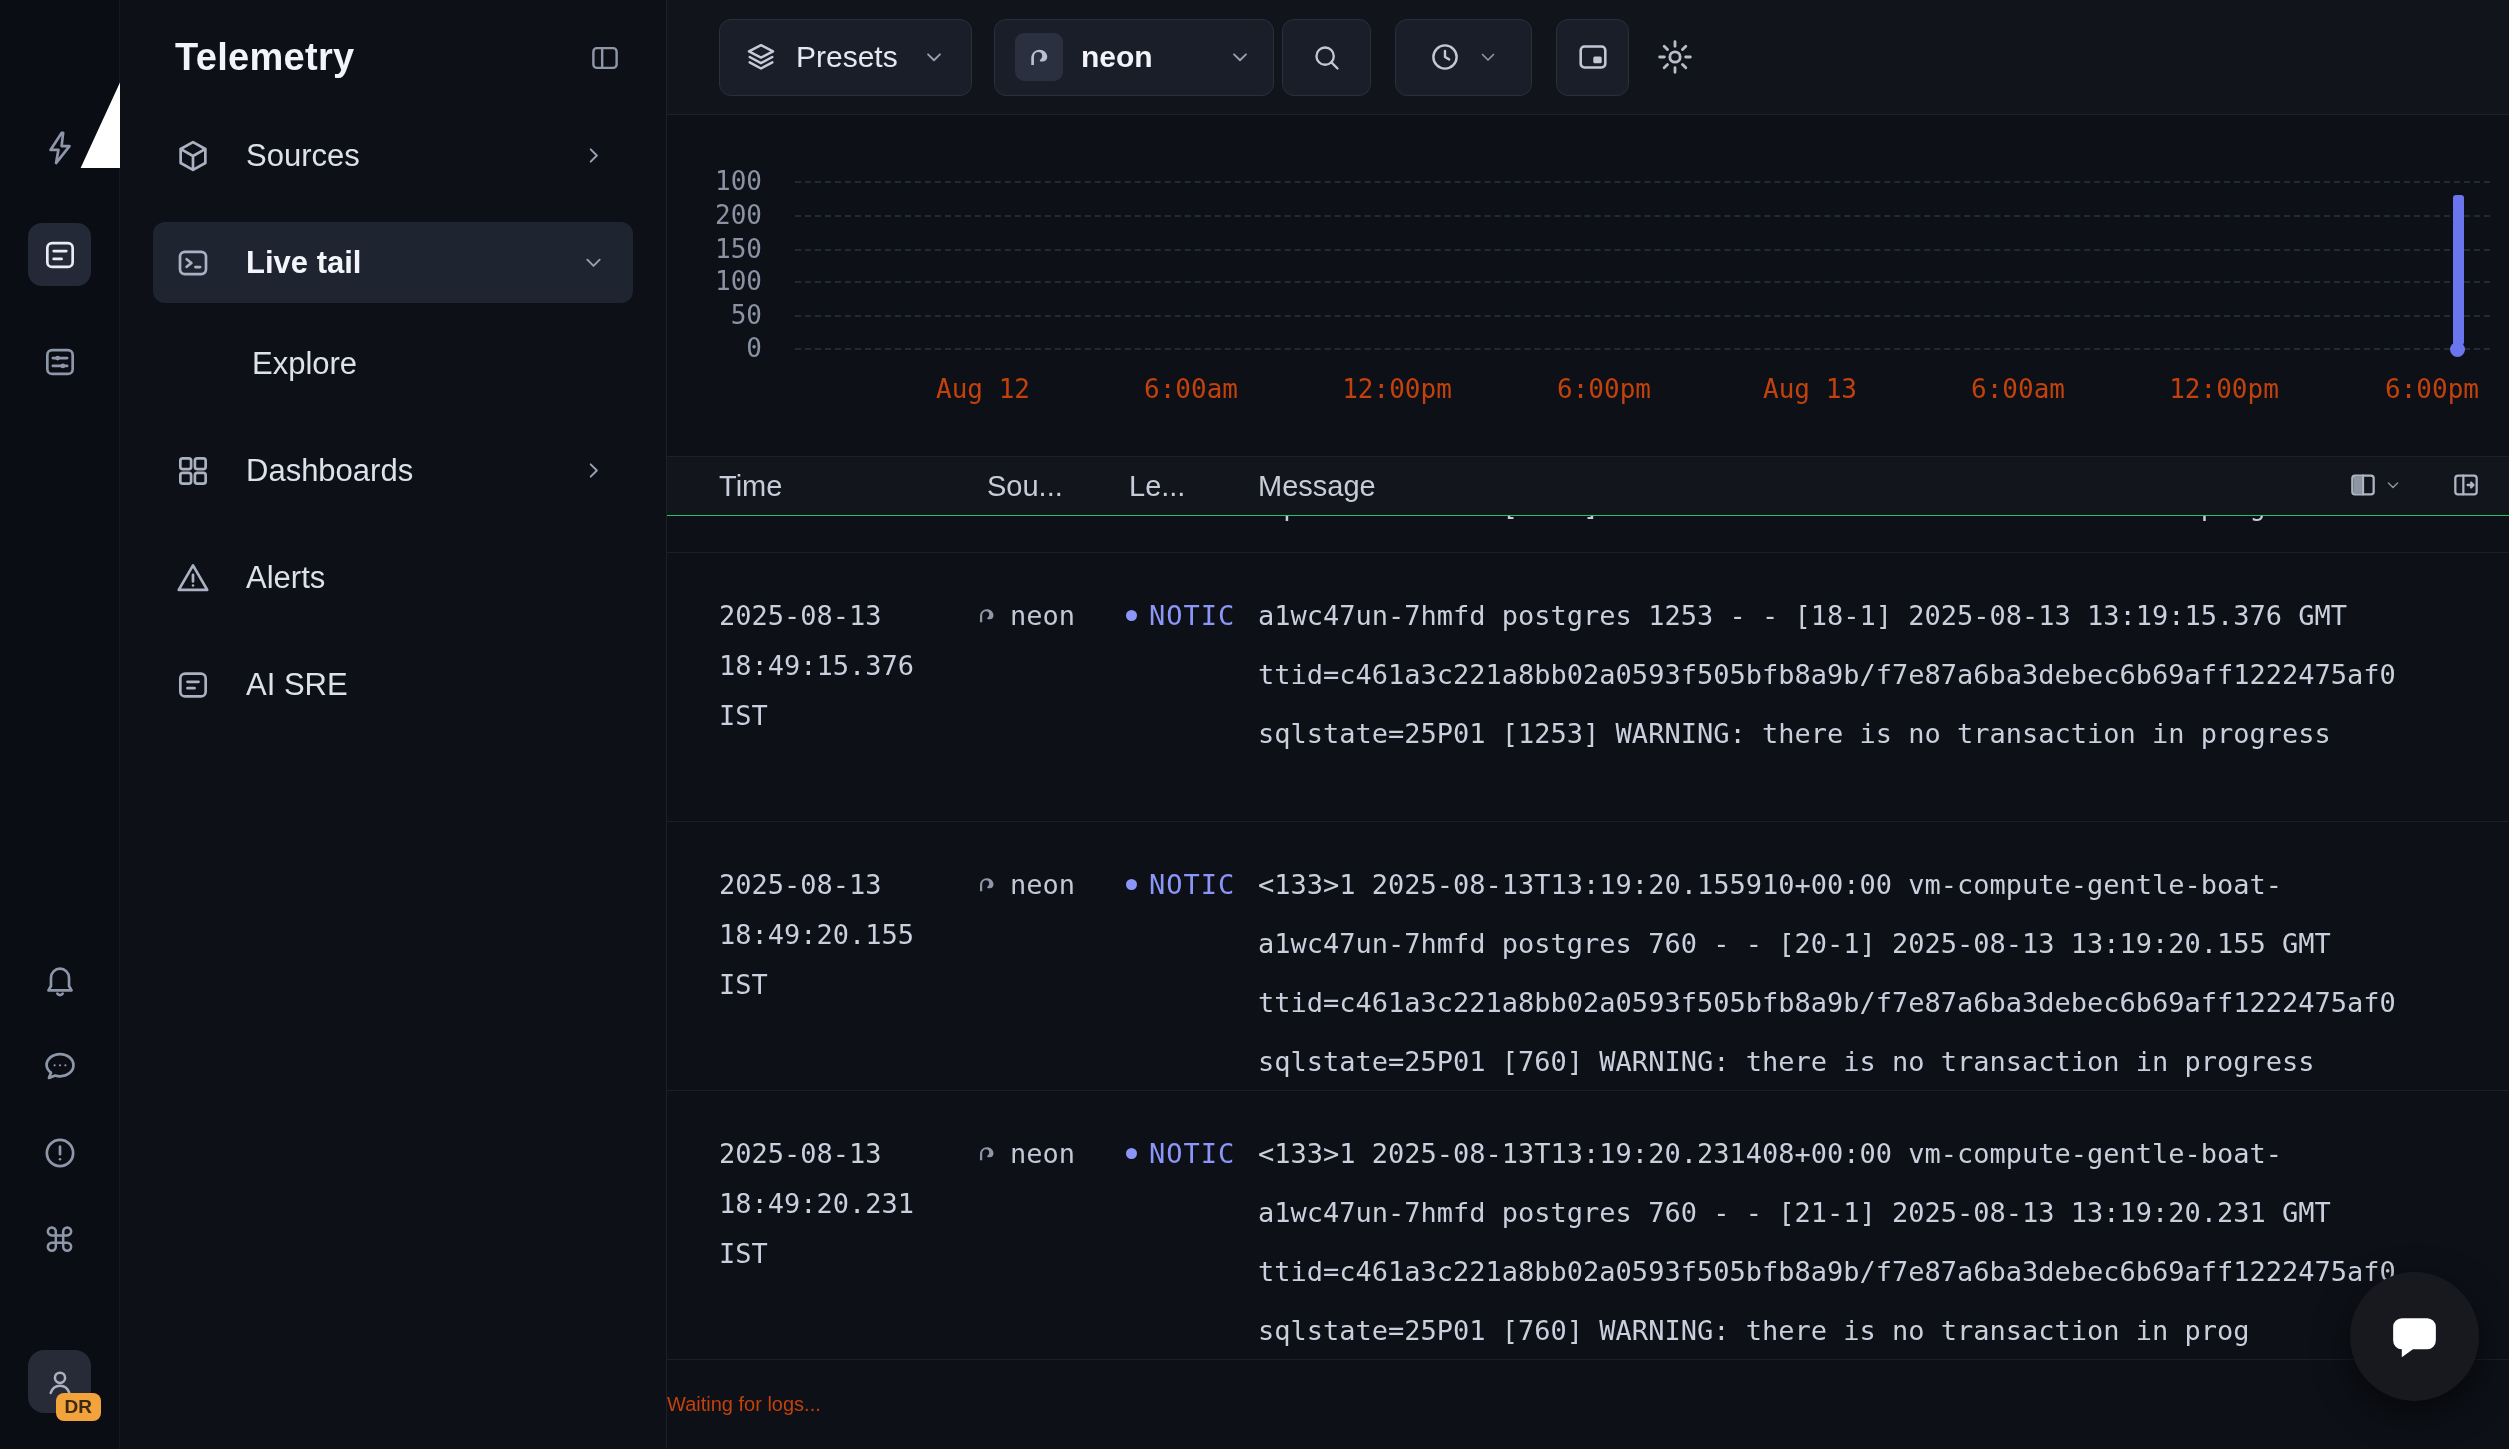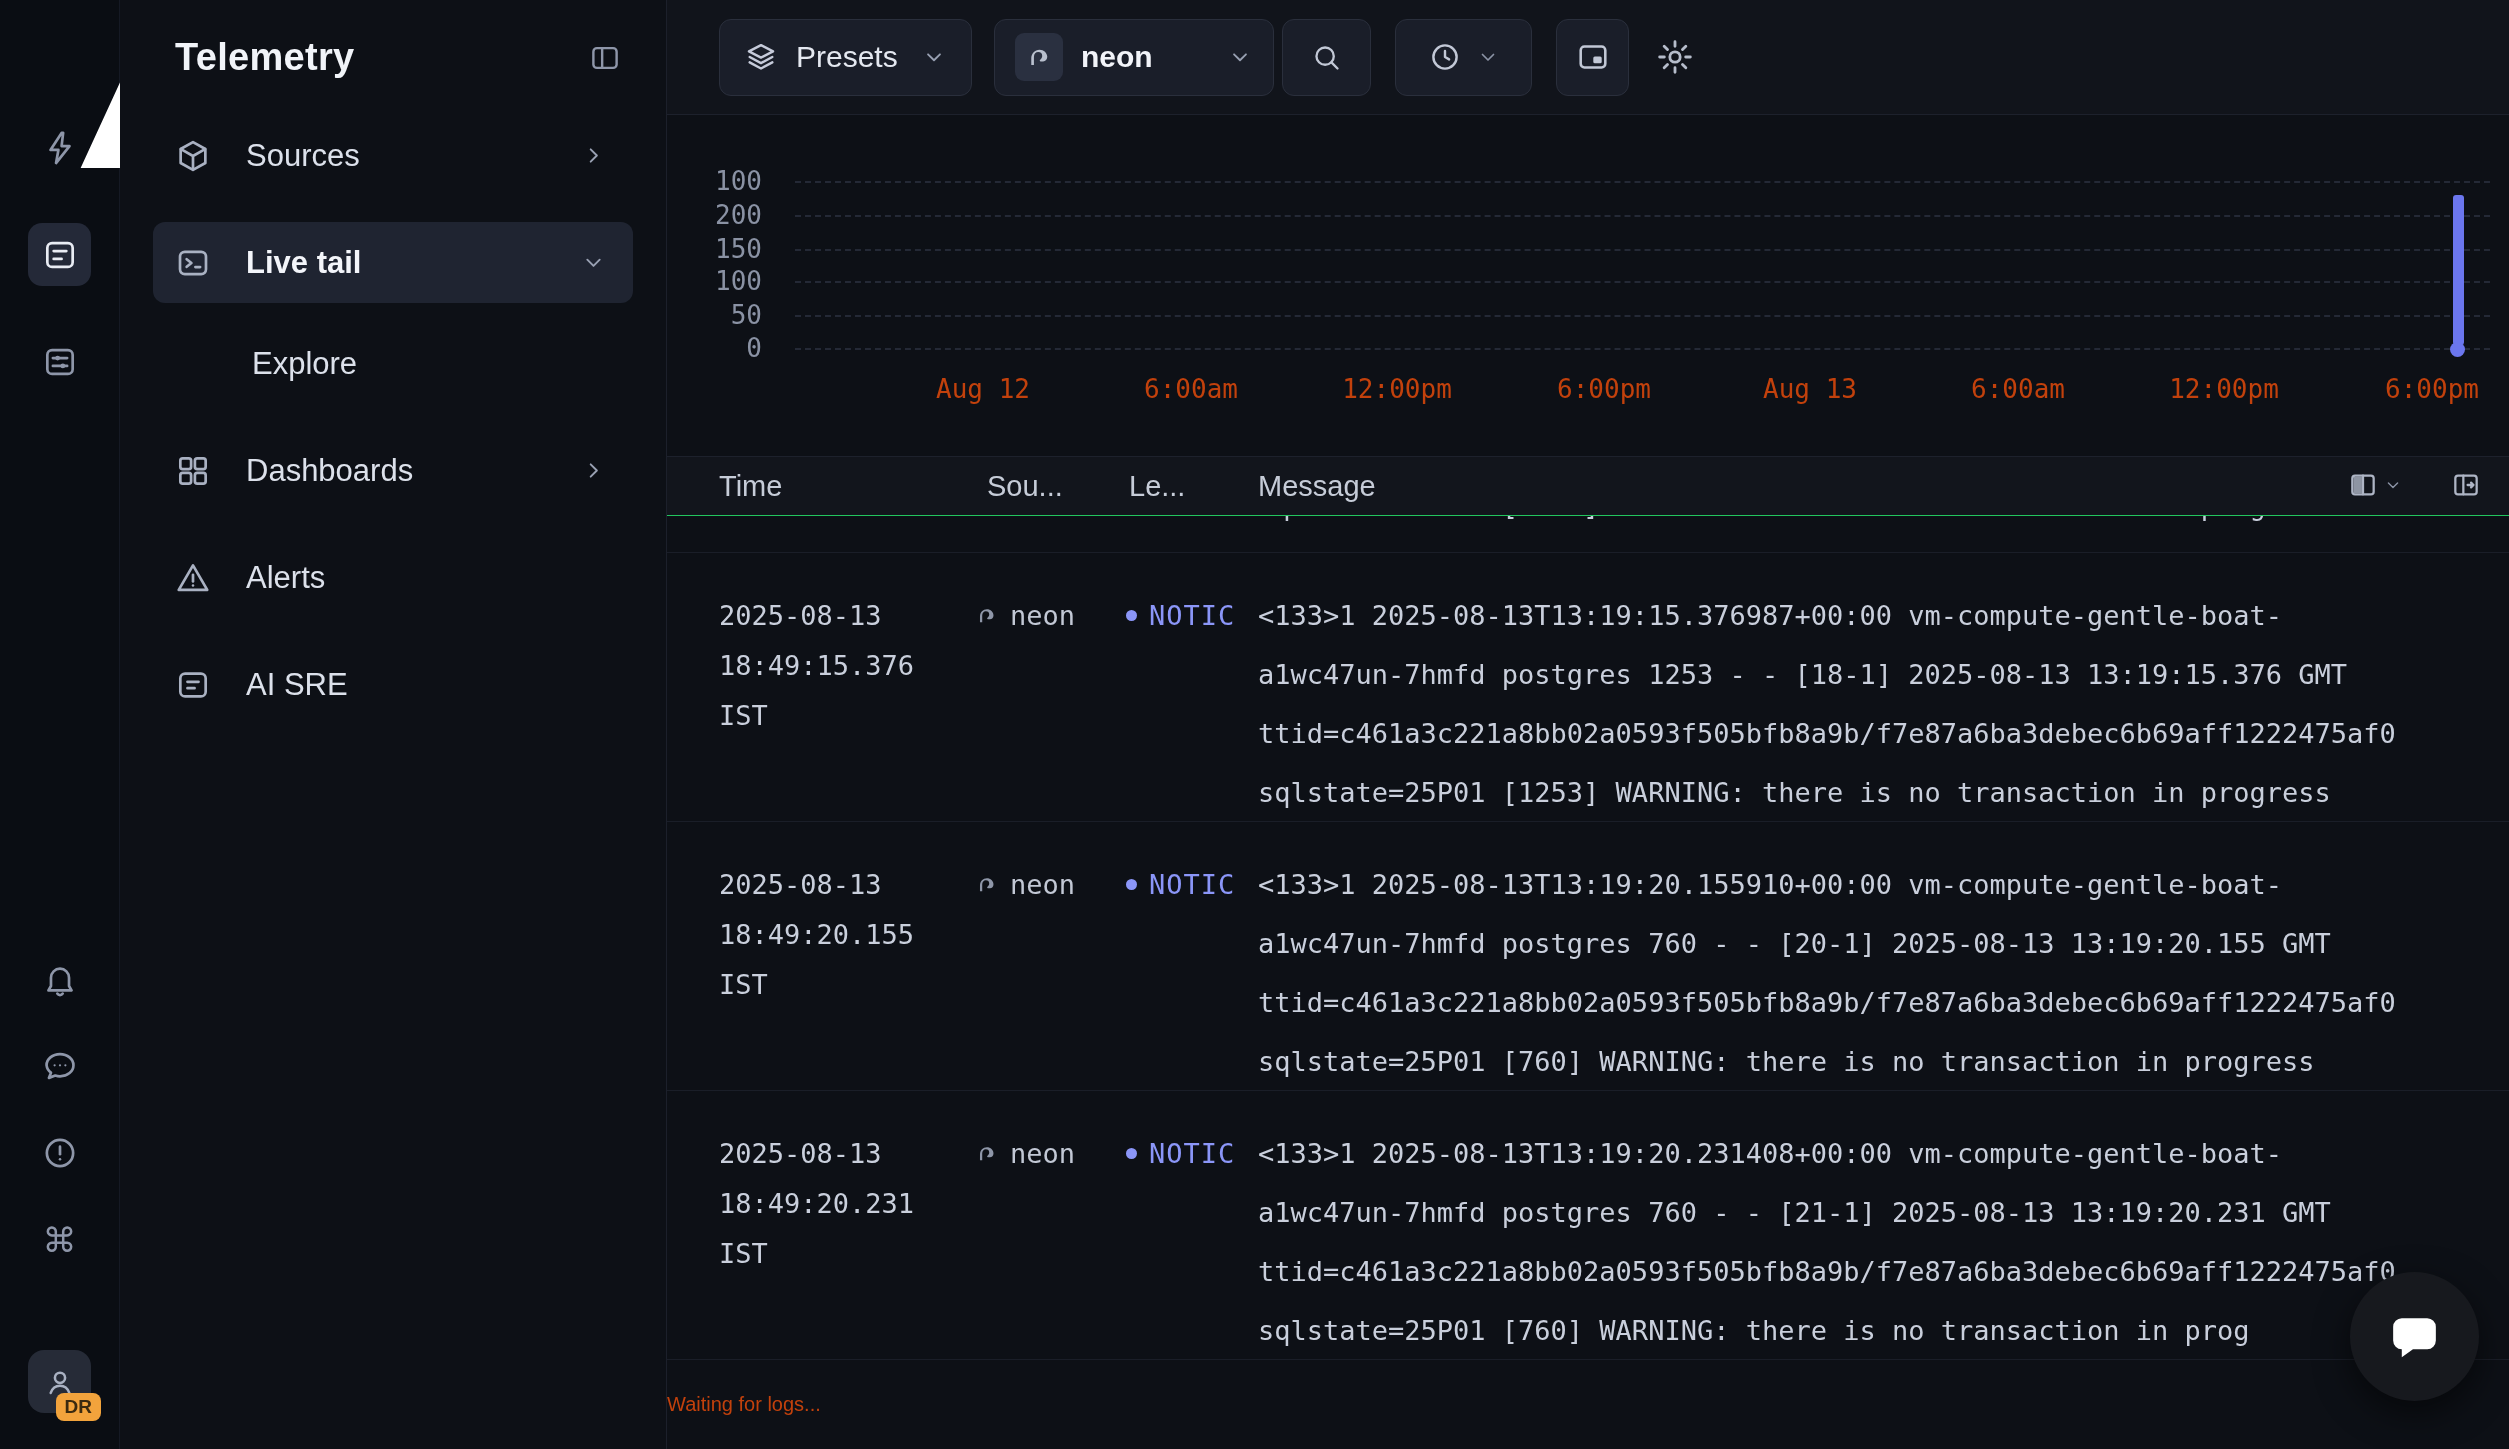--- a/index.html
+++ b/index.html
@@ -480,21 +480,21 @@
         <div class="cell-source">
             <svg class="ic" viewBox="0 0 27 27" width="27" height="27">
               <use href="#i-elephant"></use>
             </svg>
             <span>neon</span>
           </div>
         <div class="cell-level">
             <span class="lvl-dot"></span>
             <span>NOTIC</span>
           </div>
-        <div class="cell-message"><div>&lt;133&gt;1 2025-08-13T13:19:15.376987+00:00 vm-compute-gentle-boat-</div><div>a1wc47un-7hmfd postgres 1253 - - [18-1] 2025-08-13 13:19:15.376 GMT</div><div>ttid=c461a3c221a8bb02a0593f505bfb8a9b/f7e87a6ba3debec6b69aff1222475af0</div><div>sqlstate=25P01 [1253] WARNING: there is no transaction in progress</div></div>
+        <div class="cell-message"><div>a1wc47un-7hmfd postgres 1253 - - [18-1] 2025-08-13 13:19:15.376 GMT</div><div>ttid=c461a3c221a8bb02a0593f505bfb8a9b/f7e87a6ba3debec6b69aff1222475af0</div><div>sqlstate=25P01 [1253] WARNING: there is no transaction in progress</div></div>
       </div>
 
       <div class="log-row">
         <div class="cell-time"><span>2025-08-13</span><br><span>18:49:20.155</span><br><span>IST</span></div>
         <div class="cell-source">
             <svg class="ic" viewBox="0 0 27 27" width="27" height="27">
               <use href="#i-elephant"></use>
             </svg>
             <span>neon</span>
           </div>

